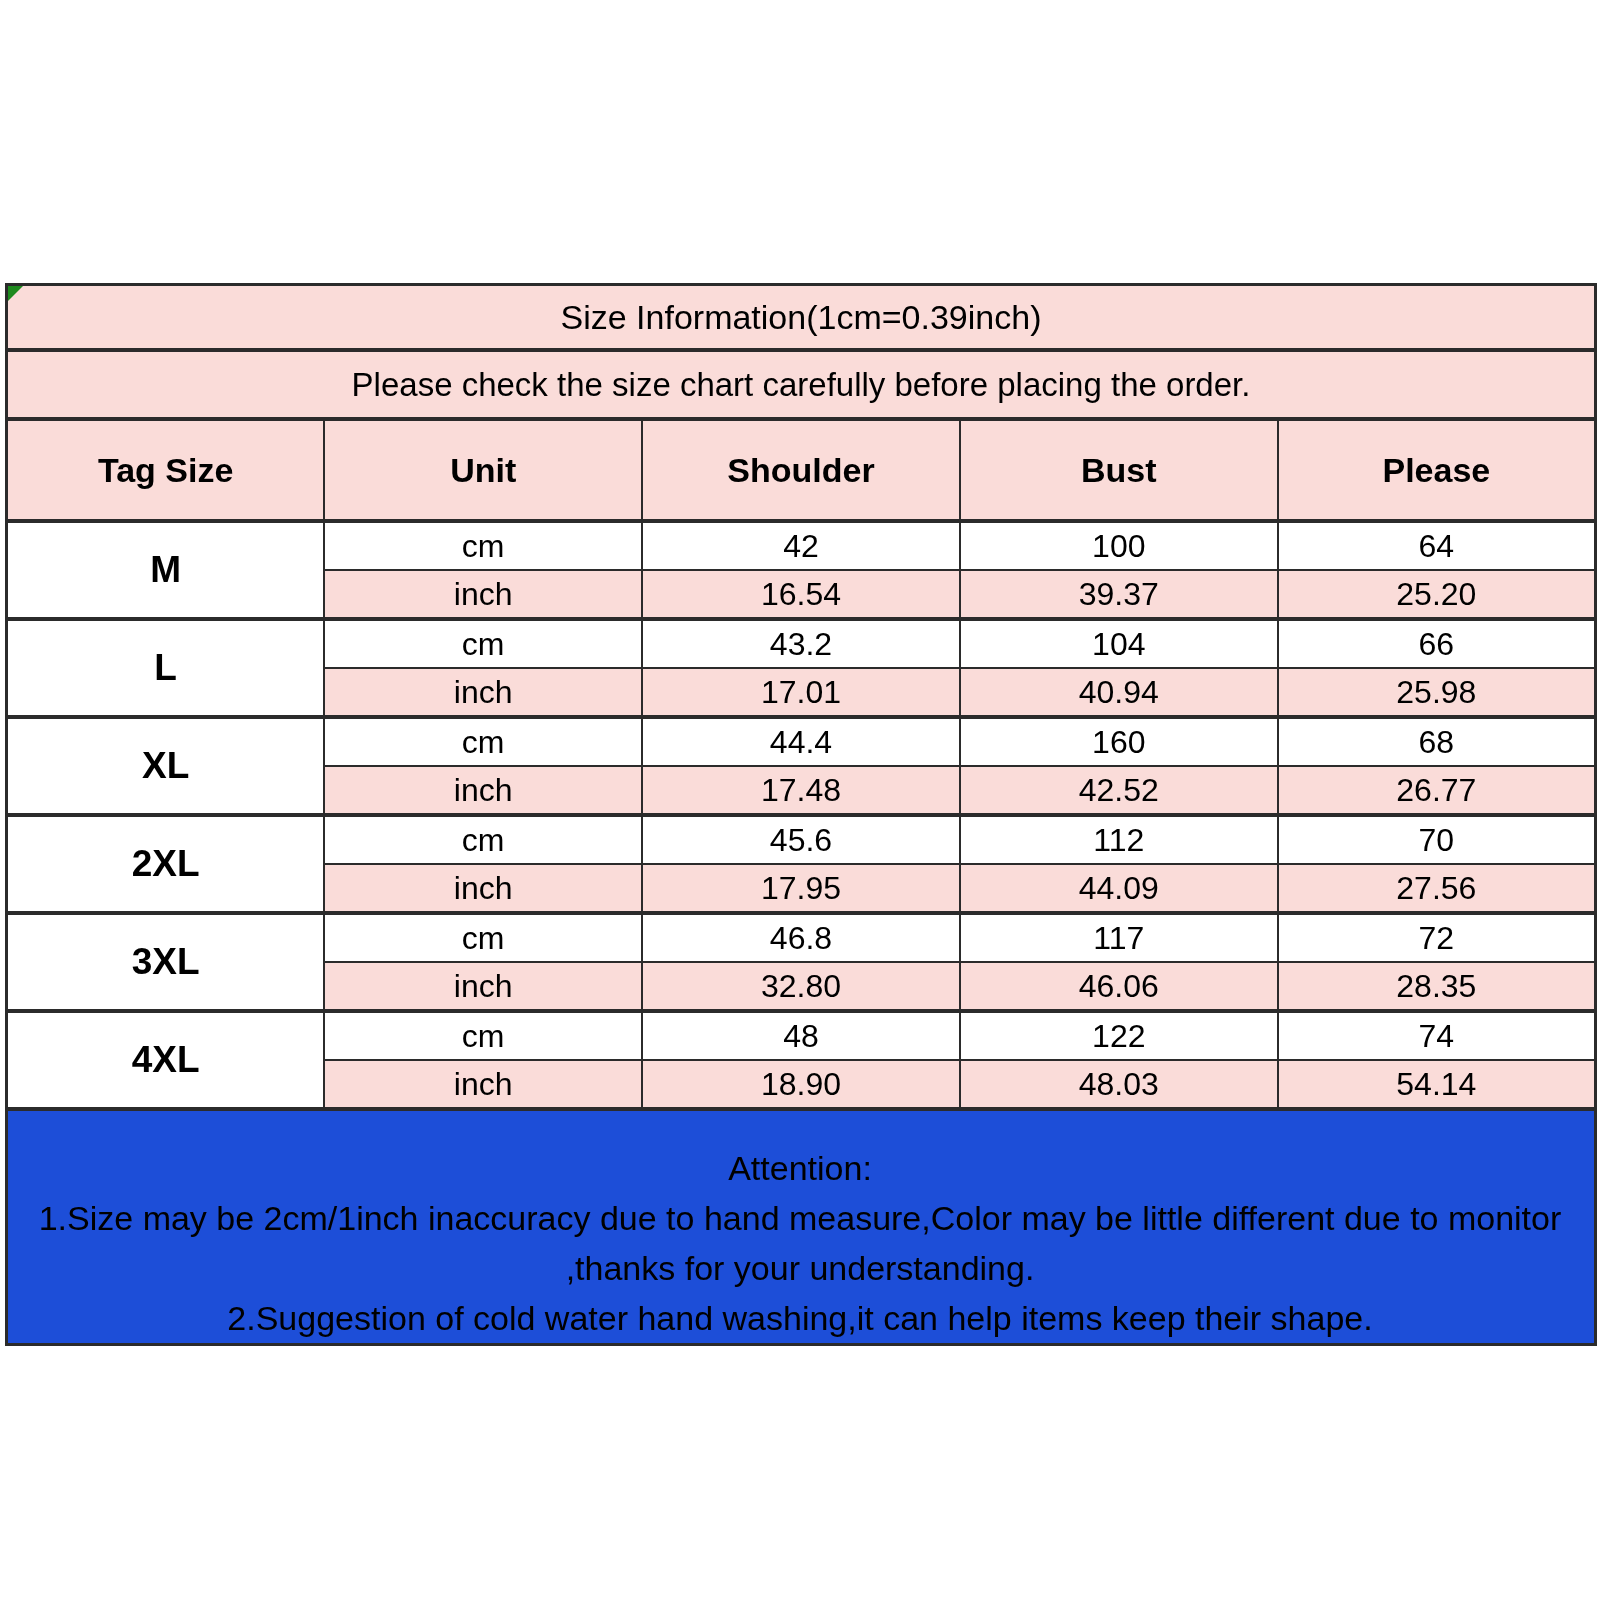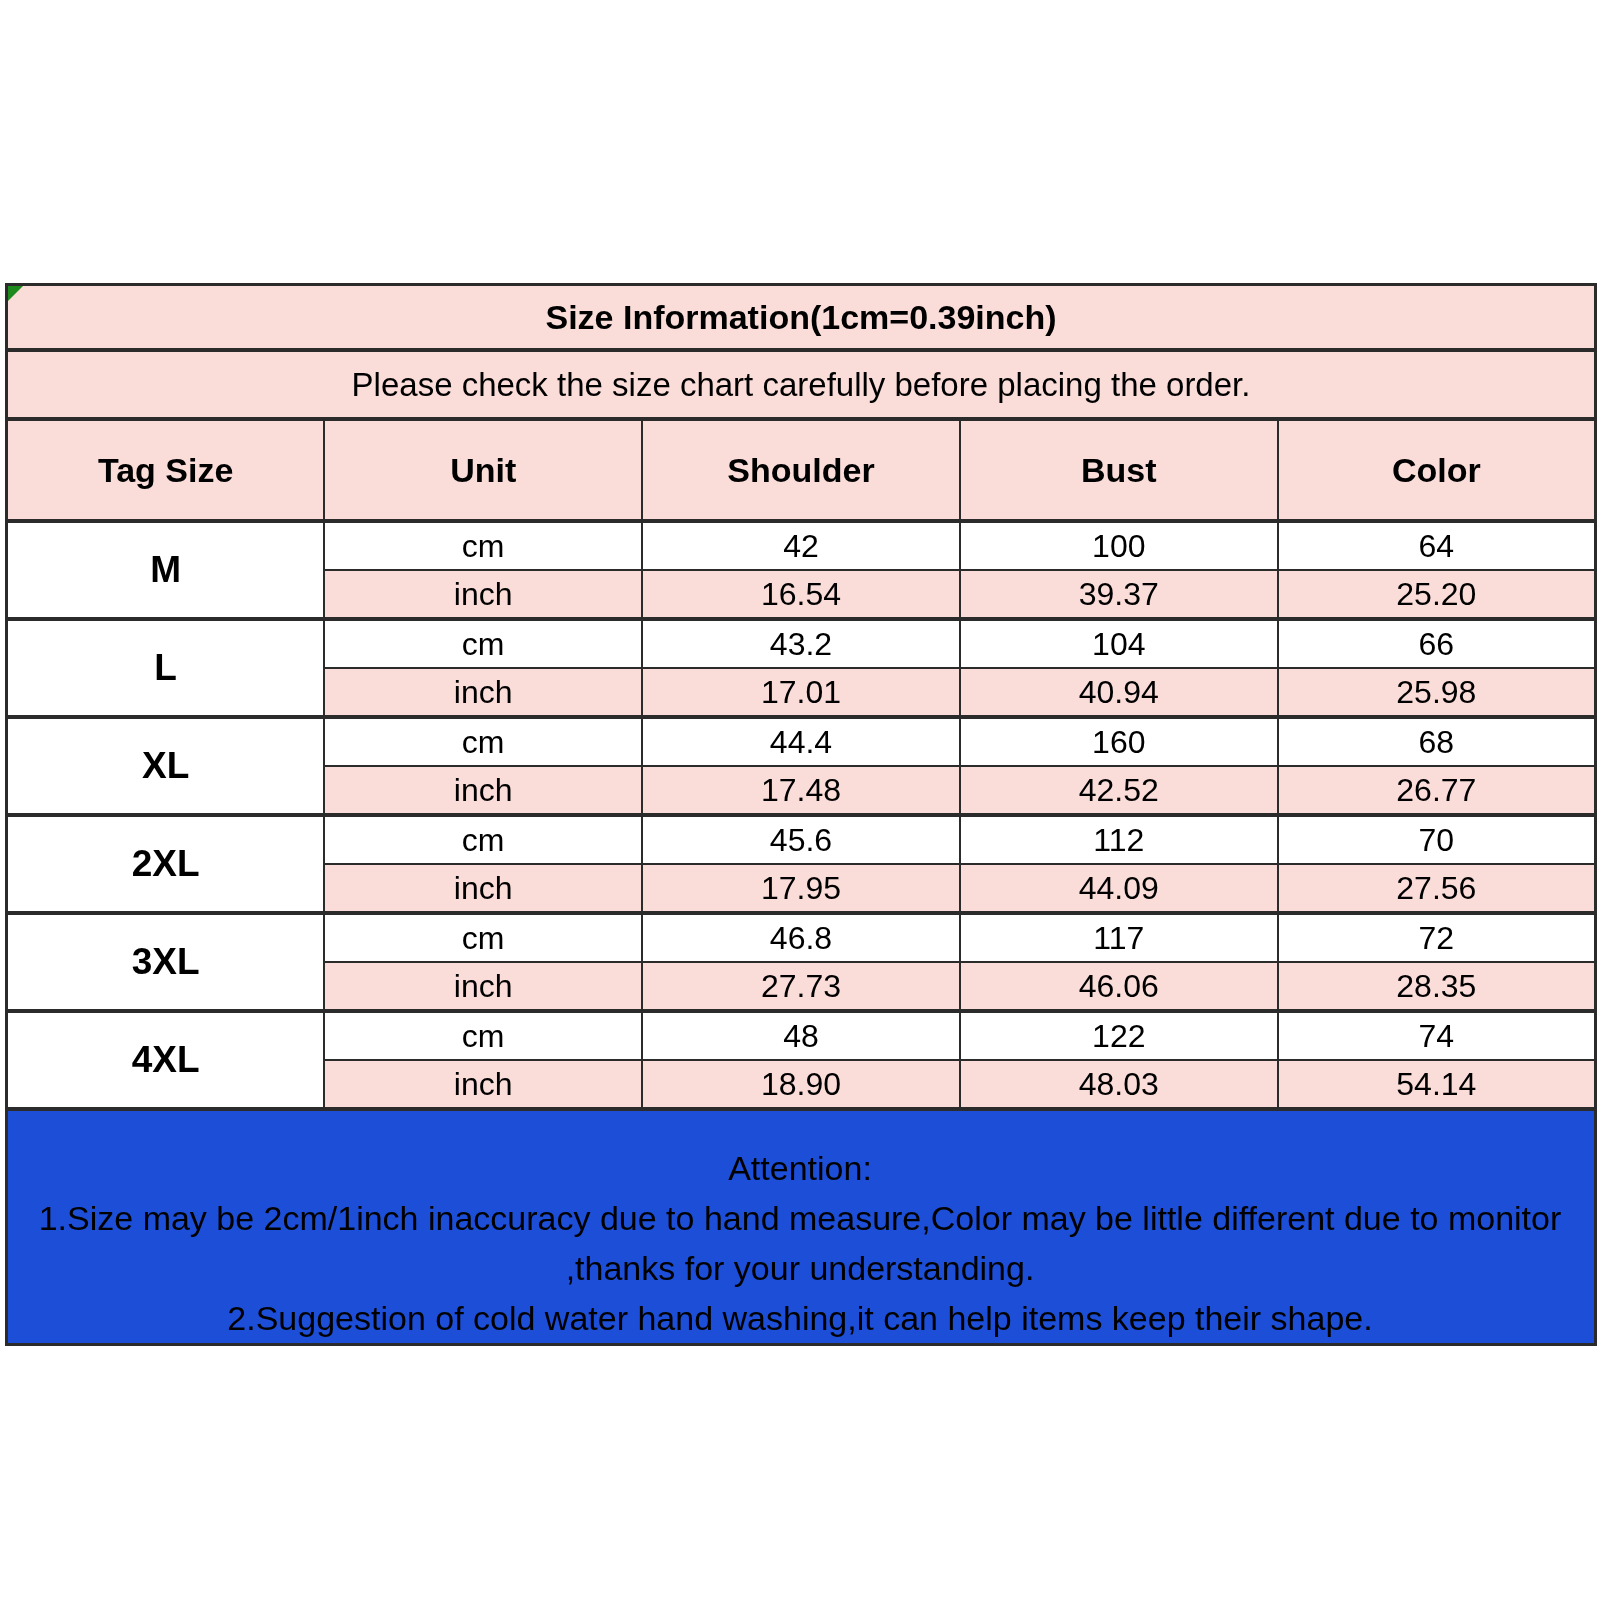--- a/index.html
+++ b/index.html
@@ -35,21 +35,21 @@
     padding: 0;
     overflow: hidden;
   }
   table.size-table { border: 3px solid #2b2b2b; }
   tr.thick-top td, tr.thick-top th { border-top-width: 4px; }
 
   .row-title td {
     height: 62px;
     background: #fadcd9;
     font-size: 34px;
-    font-weight: bold;
+    font-weight: normal;
   }
   .row-subtitle td {
     height: 65px;
     background: #fadcd9;
     font-size: 33px;
     margin-left: 36px;
   }
   .row-header th {
     height: 98px;
     background: #fadcd9;
@@ -105,21 +105,21 @@
           <td colspan="5">Size Information(1cm=0.39inch)</td>
         </tr>
         <tr class="row-subtitle thick-top">
           <td colspan="5">Please check the size chart carefully before placing the order.</td>
         </tr>
         <tr class="row-header thick-top">
           <th>Tag Size</th>
           <th>Unit</th>
           <th>Shoulder</th>
           <th>Bust</th>
-          <th>Color</th>
+          <th>Please</th>
         </tr>
 
         <tr class="row-cm thick-top">
           <td class="tag-cell" rowspan="2">M</td>
           <td>cm</td>
           <td>42</td>
           <td>100</td>
           <td>64</td>
         </tr>
         <tr class="row-inch">
@@ -173,21 +173,21 @@
 
         <tr class="row-cm thick-top">
           <td class="tag-cell" rowspan="2">3XL</td>
           <td>cm</td>
           <td>46.8</td>
           <td>117</td>
           <td>72</td>
         </tr>
         <tr class="row-inch">
           <td>inch</td>
-          <td>27.73</td>
+          <td>32.80</td>
           <td>46.06</td>
           <td>28.35</td>
         </tr>
 
         <tr class="row-cm thick-top">
           <td class="tag-cell" rowspan="2">4XL</td>
           <td>cm</td>
           <td>48</td>
           <td>122</td>
           <td>74</td>

